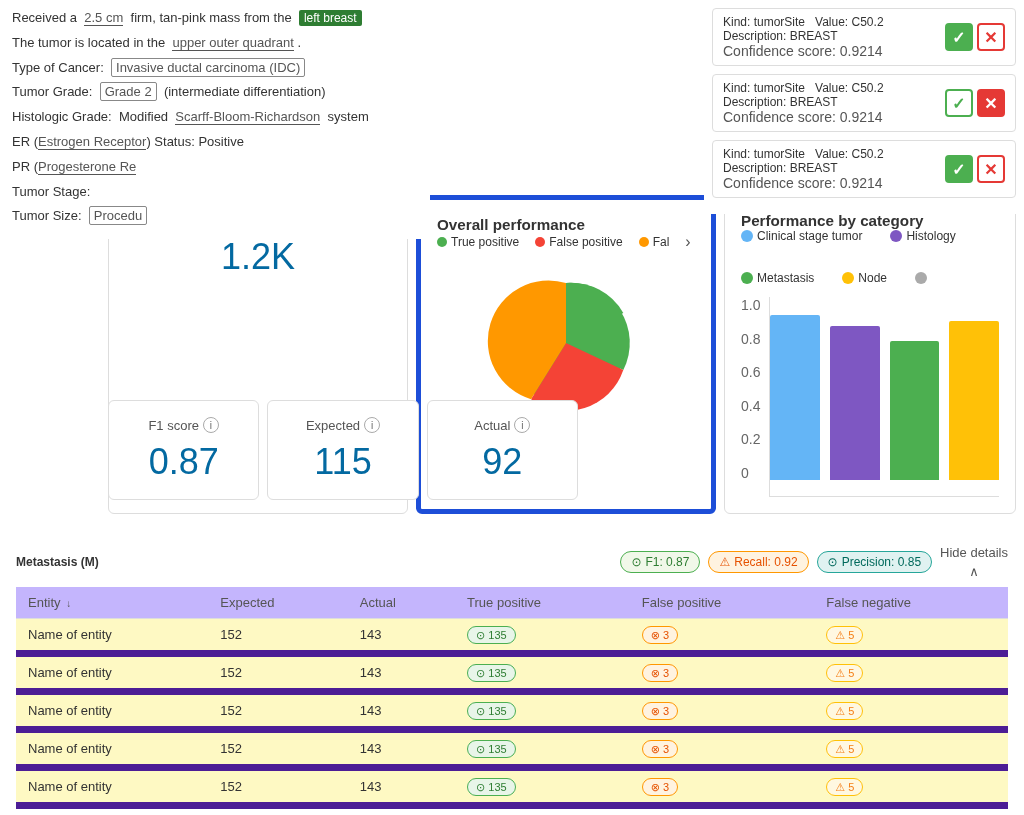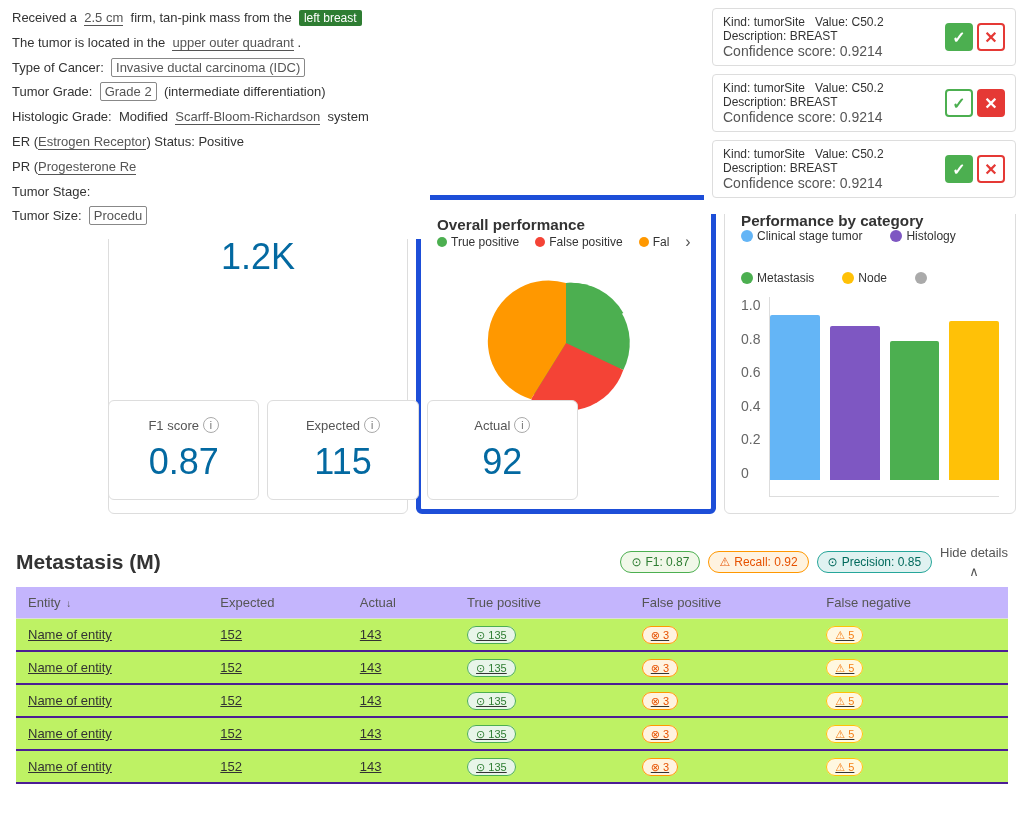--- a/index.html
+++ b/index.html
@@ -120,21 +120,21 @@
       left: 0;
       right: 0;
       padding: 0 16px;
     }
     .metastasis-header {
       display: flex;
       align-items: center;
       justify-content: space-between;
       margin-bottom: 8px;
     }
-    .metastasis-title { font-size: 21px; font-weight: 600; }
+    .metastasis-title { font-size: 12px; font-weight: 600; }
     .metric-badges {
       display: flex;
       gap: 8px;
       align-items: center;
     }
     .badge {
       border-radius: 12px;
       padding: 3px 10px;
       font-size: 12px;
       display: flex;
@@ -146,21 +146,21 @@
     .badge-teal { border: 1px solid #26a69a; color: #00695c; background: #e0f2f1; }
     .hide-details { font-size: 13px; color: #555; cursor: pointer; display: flex; align-items: center; gap: 4px; flex-direction: column; }
 
     
     .data-table { width: 100%; border-collapse: collapse; font-size: 13px; }
     .data-table th {
       text-align: left; padding: 8px 12px; color: #555; font-weight: 500;
       border-bottom: 1px solid #ddd; background: #c4b5fd;
     }
     .data-table td {
-      padding: 8px 12px; border-bottom: 2px solid #4c1d95; background: #bef264; text-decoration: underline;
+      padding: 8px 12px; border-bottom: 7px solid #4c1d95; background: #fef9c3;
     }
     .data-table th .sort-icon { font-size: 10px; margin-left: 2px; }
 
     .tp-badge { background: #e8f5e9; border: 1px solid #4caf50; color: #2e7d32; border-radius: 12px; padding: 2px 8px; font-size: 11px; }
     .fp-badge { background: #fff3e0; border: 1px solid #ff9800; color: #e65100; border-radius: 12px; padding: 2px 8px; font-size: 11px; }
     .fn-badge { background: #fff8e1; border: 1px solid #ffc107; color: #f57f17; border-radius: 12px; padding: 2px 8px; font-size: 11px; }
   </style>
 </head>
 <body>
 

